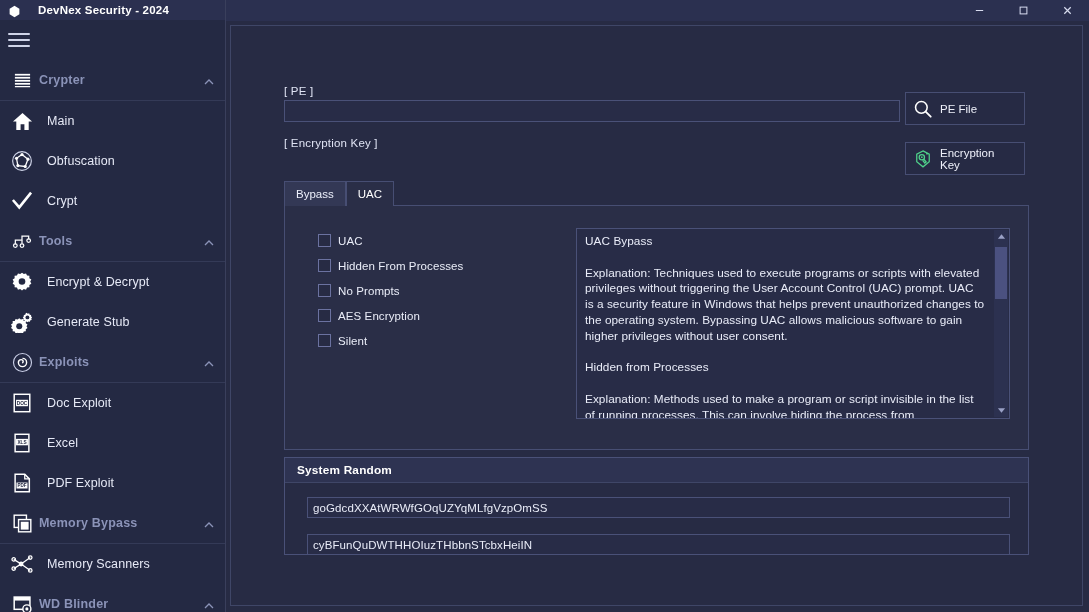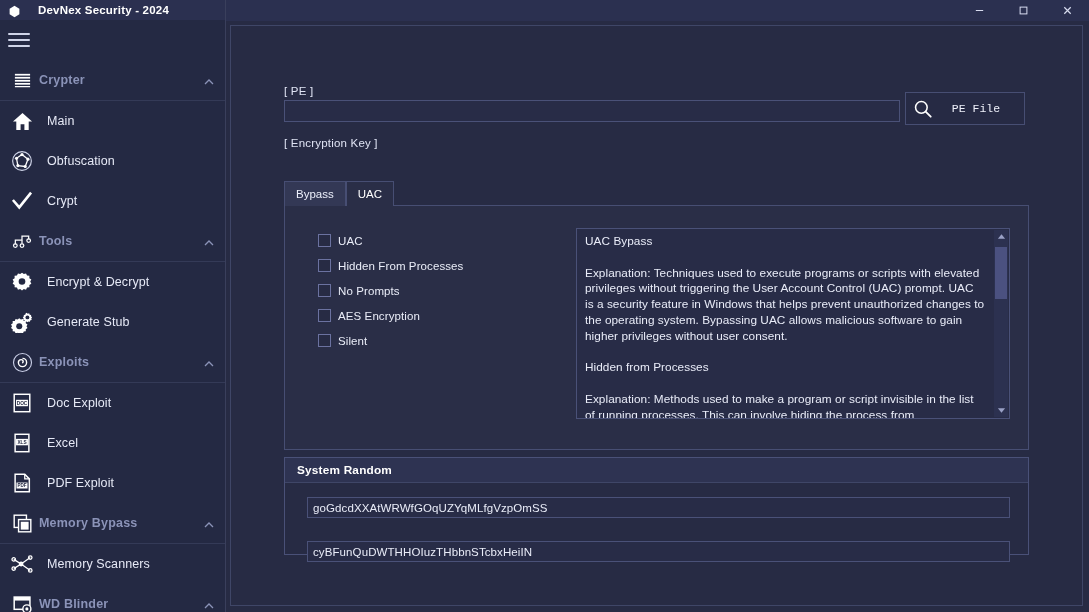--- a/index.html
+++ b/index.html
@@ -192,25 +192,24 @@
   }
   .icon-btn .ib-icon {
     width: 34px;
     display: flex;
     align-items: center;
     justify-content: center;
     flex: 0 0 34px;
   }
   .icon-btn .ib-label {
     flex: 1;
-    text-align: center;
+    text-align: left;
     font-size: 11.5px;
     color: #eef0fa;
     padding-right: 12px;
-    font-family: Liberation Mono, monospace;
   }
 
   
   .tabstrip {
     position: absolute;
     left: 53px;
     top: 155px;
     display: flex;
     align-items: flex-end;
     height: 25px;
@@ -351,21 +350,21 @@
     padding-left: 12px;
     font-size: 11.8px;
     font-weight: bold;
     color: #ffffff;
     letter-spacing: 0.2px;
   }
   .group-body {
     padding: 14px 20px 0 22px;
     display: flex;
     flex-direction: column;
-    gap: 23px;
+    gap: 16px;
   }
   .group-body .text-input {
     position: relative;
     width: 703px;
     height: 21px;
     line-height: 19px;
   }
 </style>
 </head>
 <body>
@@ -613,20 +612,32 @@
             <svg viewBox="0 0 22 22" width="20" height="20" aria-hidden="true">
               <circle cx="9.2" cy="9.2" r="6.4" fill="none" stroke="#ffffff" stroke-width="1.7"></circle>
               <path d="M13.9 13.9 L19.5 19.5" stroke="#ffffff" stroke-width="2" stroke-linecap="round"></path>
             </svg>
           </span>
           <span class="ib-label">PE File</span>
         </div>
 
         <div class="field-label" style="left:53px; top:111px;">[ Encryption Key ]</div>
 
+        <div class="icon-btn" style="left:674px; top:116px; width:120px; height:33px;">
+          <span class="ib-icon">
+            <svg viewBox="0 0 24 24" width="20" height="20" aria-hidden="true">
+              <path d="M12 2.3 L19.5 6.2 L19.5 15.2 L12 21.4 L4.5 15.2 L4.5 6.2 Z" fill="none" stroke="#4fd18a" stroke-width="1.5"></path>
+              <circle cx="10.6" cy="9.8" r="3.2" fill="none" stroke="#4fd18a" stroke-width="1.5"></circle>
+              <path d="M12.8 12 L15.8 15.6 L14.2 17 L11.6 13.6" fill="none" stroke="#4fd18a" stroke-width="1.5"></path>
+              <circle cx="10.6" cy="9.8" r="1" fill="#4fd18a"></circle>
+              <circle cx="16.8" cy="5.6" r="1.1" fill="#4fd18a"></circle>
+            </svg>
+          </span>
+          <span class="ib-label">Encryption Key</span>
+        </div>
 
         <div class="tabstrip">
           <div class="tab">Bypass</div>
           <div class="tab active">UAC</div>
         </div>
 
         <div class="tabpanel">
 
           <div class="checklist">
             <label class="chk-row">

